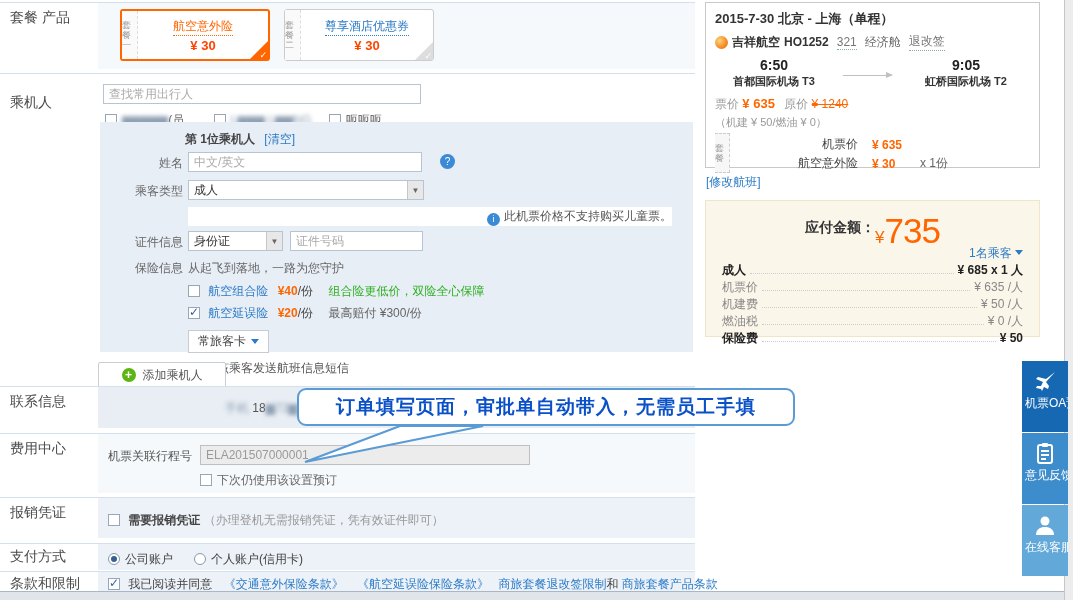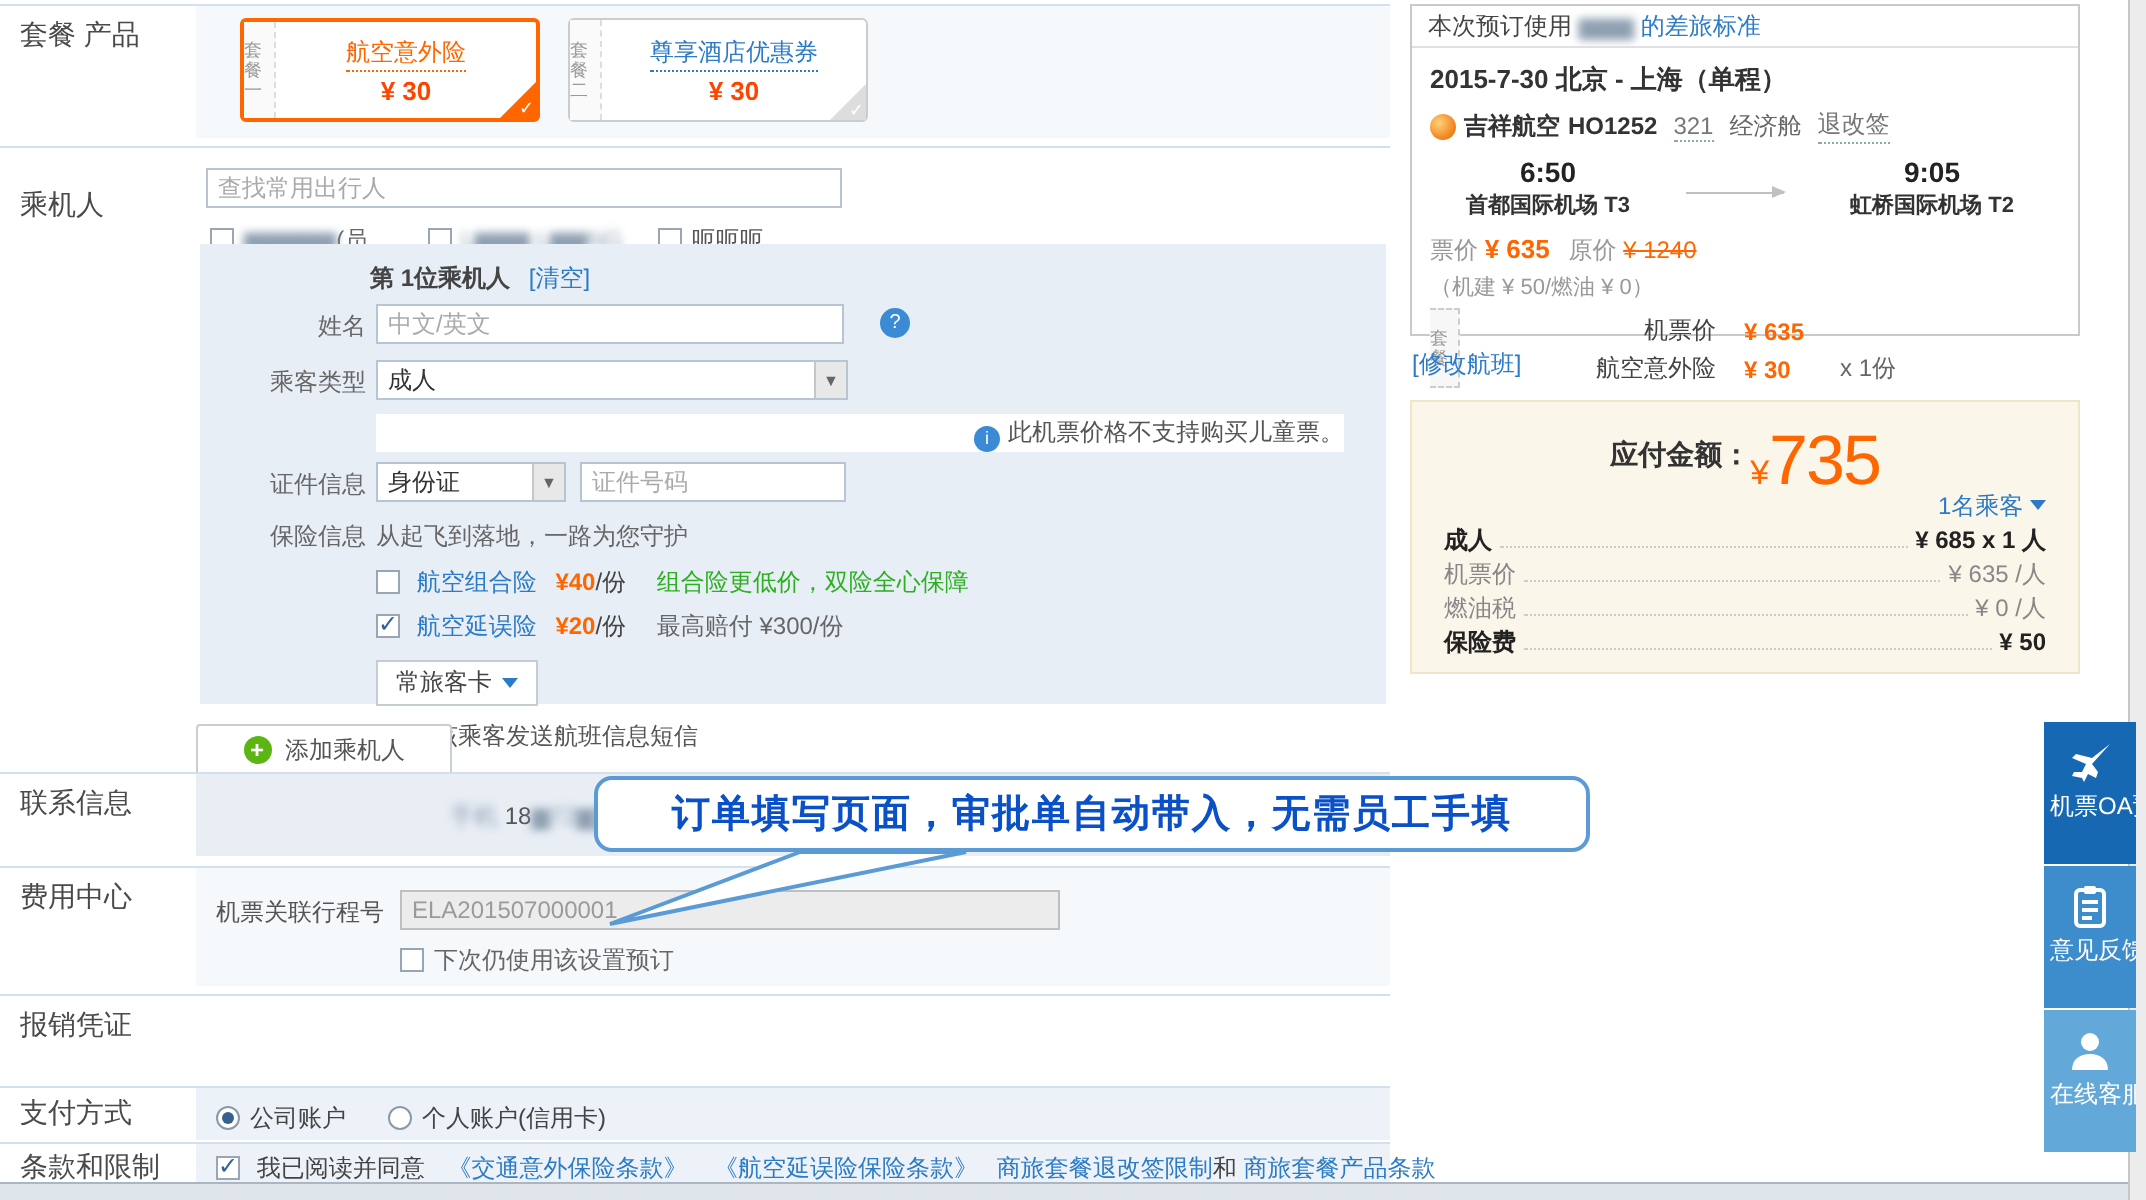--- a/index.html
+++ b/index.html
@@ -233,20 +233,27 @@
     <div class="sec-label">费用中心</div>
     <div class="sec-content bg-light">
       <span style="position:absolute;left:10px;top:14px;color:#555;">机票关联行程号</span>
       <input type="text" disabled="" style="position: absolute; left: 102px; top: 11px; width: 330px; background: rgb(236, 236, 236); border: 1px solid rgb(191, 191, 191); color: rgb(154, 154, 154);" value="ELA201507000001">
       <label style="position:absolute;left:102px;top:38px;color:#666;"><span class="cb"></span><span>下次仍使用该设置预订</span></label>
     </div>
   </div>
 
   <div class="section" style="top:497px;height:41px;">
     <div class="sec-label">报销凭证</div>
+    <div class="sec-content bg-blue">
+      <label style="position:absolute;left:10px;top:14px;">
+        <span class="cb"></span>
+        <span style="font-weight:bold;color:#444;">需要报销凭证</span>
+        <span class="gray">（办理登机无需报销凭证，凭有效证件即可）</span>
+      </label>
+    </div>
   </div>
 
   <div class="section" style="top:543px;height:27px;">
     <div class="sec-label" style="top:4px;">支付方式</div>
     <div class="sec-content bg-blue">
       <label style="position:absolute;left:10px;top:7px;color:#444;"><span class="radio sel"></span><span>公司账户</span></label>
       <label style="position:absolute;left:96px;top:7px;color:#444;"><span class="radio"></span><span>个人账户(信用卡)</span></label>
     </div>
   </div>
 
@@ -263,25 +270,20 @@
       </div>
     </div>
   </div>
 
   <div class="callout">订单填写页面，审批单自动带入，无需员工手填</div>
   <svg class="callout-tail" width="200" height="42">
     <polygon points="97,2 2,38 180,2" fill="#ffffff" stroke="#5b9bd5" stroke-width="2"></polygon>
   </svg>
 
   <div class="box1">
-    <div class="policy">
-      <span style="color:#444;">本次预订使用</span>
-      <span class="redact">▆▆▆</span>
-      <span class="link">的差旅标准</span>
-    </div>
     <div class="box1-body">
       <div class="route-title">2015-7-30 北京 - 上海（单程）</div>
       <div class="airline-row">
         <span class="airline-logo"></span>
         <span style="font-weight:bold;color:#333;margin-left:-4px;">吉祥航空</span>
         <span style="font-weight:bold;color:#333;margin-left:-4px;">HO1252</span>
         <span class="dotted-u">321</span>
         <span style="color:#666;">经济舱</span>
         <span class="dotted-u">退改签</span>
       </div>
@@ -334,20 +336,25 @@
         <span>成人</span>
         <span class="leader"></span>
         <span>¥ 685 x 1 人</span>
       </div>
     <div class="brk-row">
         <span>机票价</span>
         <span class="leader"></span>
         <span>¥ 635 /人</span>
       </div>
     <div class="brk-row">
+        <span>机建费</span>
+        <span class="leader"></span>
+        <span>¥ 50 /人</span>
+      </div>
+    <div class="brk-row">
         <span>燃油税</span>
         <span class="leader"></span>
         <span>¥ 0 /人</span>
       </div>
     <div class="brk-row strong">
         <span>保险费</span>
         <span class="leader"></span>
         <span>¥ 50</span>
       </div>
   </div>

